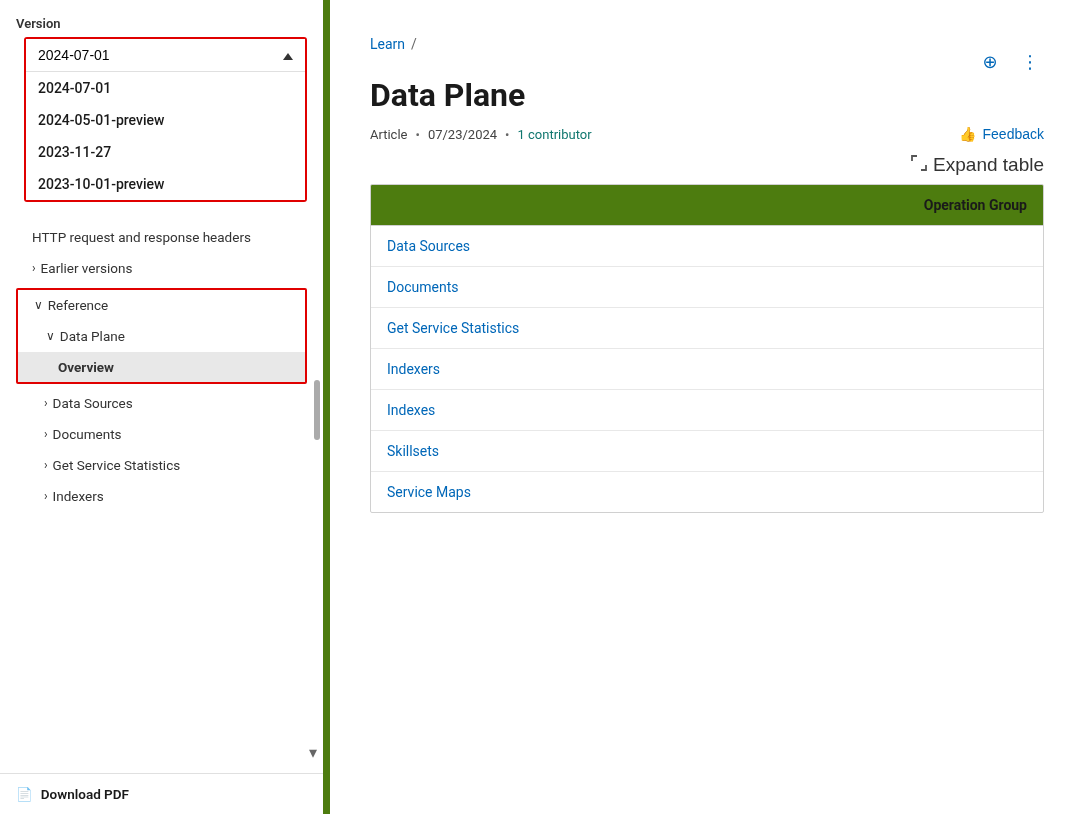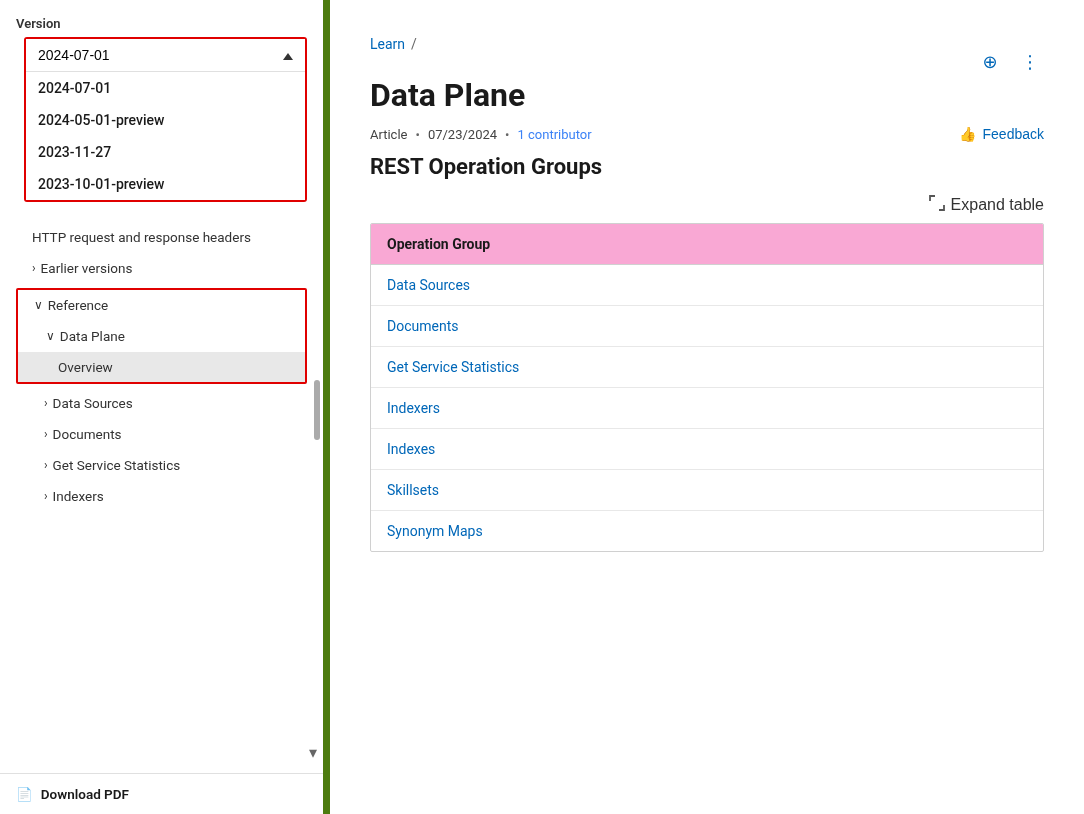--- a/index.html
+++ b/index.html
@@ -87,21 +87,21 @@
     .nav-item.sub {
       padding-left: 36px;
     }
 
     .nav-item.sub2 {
       padding-left: 48px;
     }
 
     .nav-item.active {
       background: #e8e8e8;
-      font-weight: 400;
+      font-weight: 700;
     }
 
     .nav-item .chevron {
       margin-right: 5px;
       font-size: 12px;
       margin-top: 1px;
       flex-shrink: 0;
     }
 
     .nav-reference-box {
@@ -206,21 +206,21 @@
       font-size: 13px;
       color: #444;
       margin-bottom: 12px;
     }
 
     .article-meta .dot {
       color: #666;
     }
 
     .meta-link {
-      color: #3b82f6;
+      color: #0f766e;
       cursor: pointer;
     }
 
     .feedback-btn {
       margin-left: auto;
       color: #0067b8;
       font-size: 14px;
       font-weight: 500;
       cursor: pointer;
       display: flex;
@@ -243,41 +243,41 @@
       margin-bottom: 8px;
     }
 
     .expand-table-btn {
       display: flex;
       align-items: center;
       gap: 6px;
       background: none;
       border: none;
       color: #333;
-      font-size: 16px;
+      font-size: 19px;
       cursor: pointer;
       font-weight: 500;
     }
 
     .table-container {
       border: 1px solid #d0d0d0;
       border-radius: 2px;
       overflow: hidden;
       max-width: 680px;
     }
 
     .data-table {
       width: 100%;
       border-collapse: collapse;
     }
 
     .data-table th {
-      background: #f9a8d4;
+      background: #4d7c0f;
       padding: 12px 16px;
-      text-align: left;
+      text-align: right;
       font-size: 14px;
       font-weight: 700;
       border-bottom: 1px solid #d0d0d0;
       color: #1a1a1a;
     }
 
     .data-table td {
       padding: 12px 16px;
       border-bottom: 1px solid #e8e8e8;
       font-size: 14px;
@@ -410,21 +410,20 @@
     <span class="dot">•</span>
     <span>07/23/2024</span>
     <span class="dot">•</span>
     <a class="meta-link">1 contributor</a>
     <button class="feedback-btn">
       <span>👍</span>
       <span>Feedback</span>
     </button>
   </div>
 
-  <h2 class="section-title">REST Operation Groups</h2>
 
   <div class="expand-table-row">
     <button class="expand-table-btn">
       <span>
         <svg width="16" height="16" viewBox="0 0 16 16" fill="none" stroke="#555" stroke-width="1.8">
           <polyline points="1,6 1,1 6,1"></polyline>
           <polyline points="10,15 15,15 15,10"></polyline>
         </svg>
       </span>
       <span>Expand table</span>
@@ -451,18 +450,18 @@
         <tr>
           <td><a class="table-link">Indexers</a></td>
         </tr>
         <tr>
           <td><a class="table-link">Indexes</a></td>
         </tr>
         <tr>
           <td><a class="table-link">Skillsets</a></td>
         </tr>
         <tr>
-          <td><a class="table-link">Synonym Maps</a></td>
+          <td><a class="table-link">Service Maps</a></td>
         </tr>
       </tbody>
     </table>
   </div>
 </div>
 
 </body></html>

